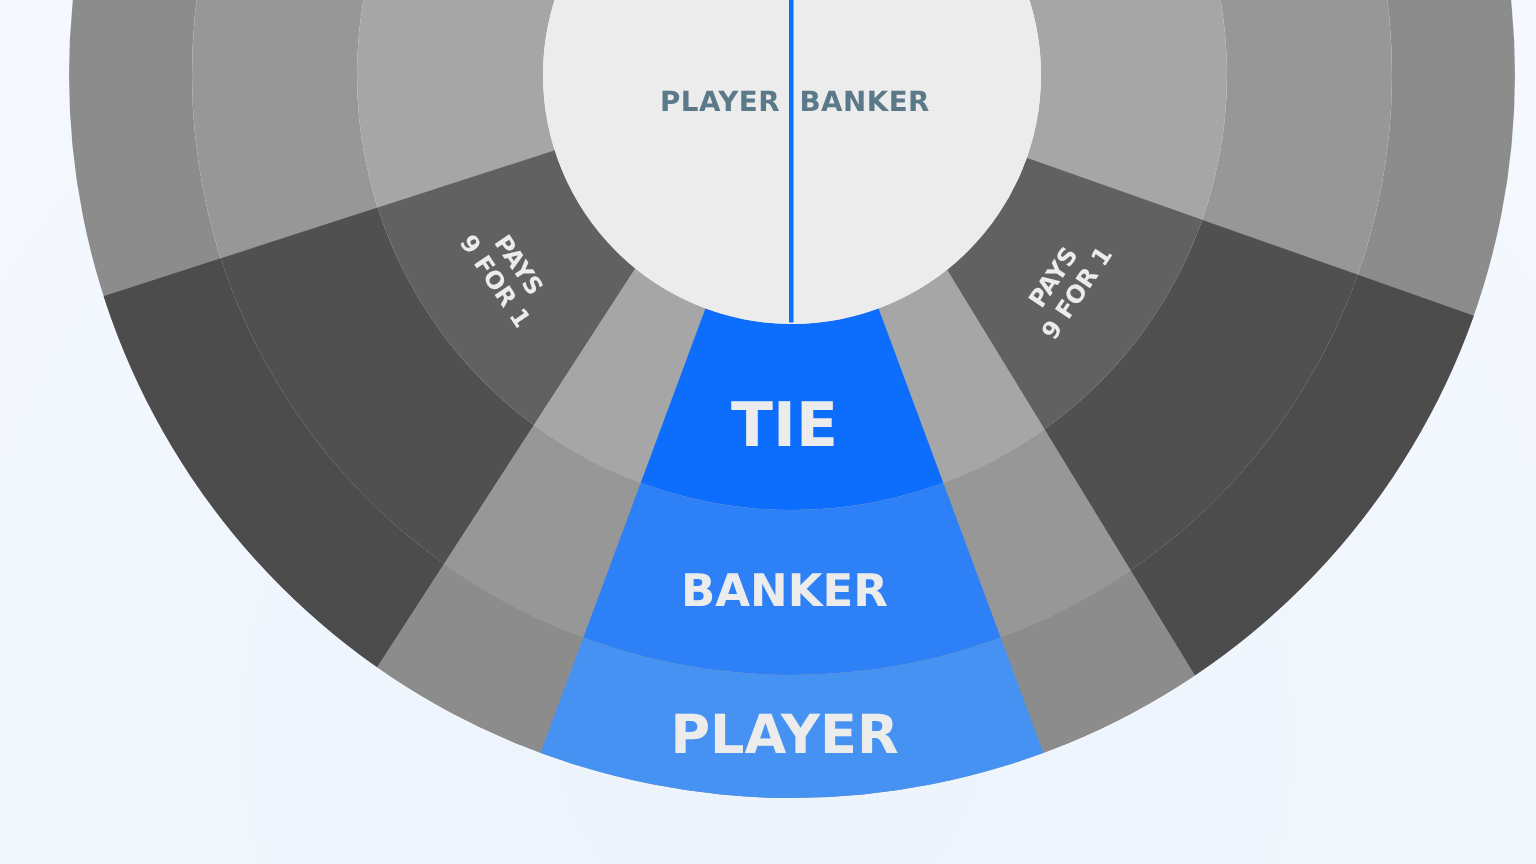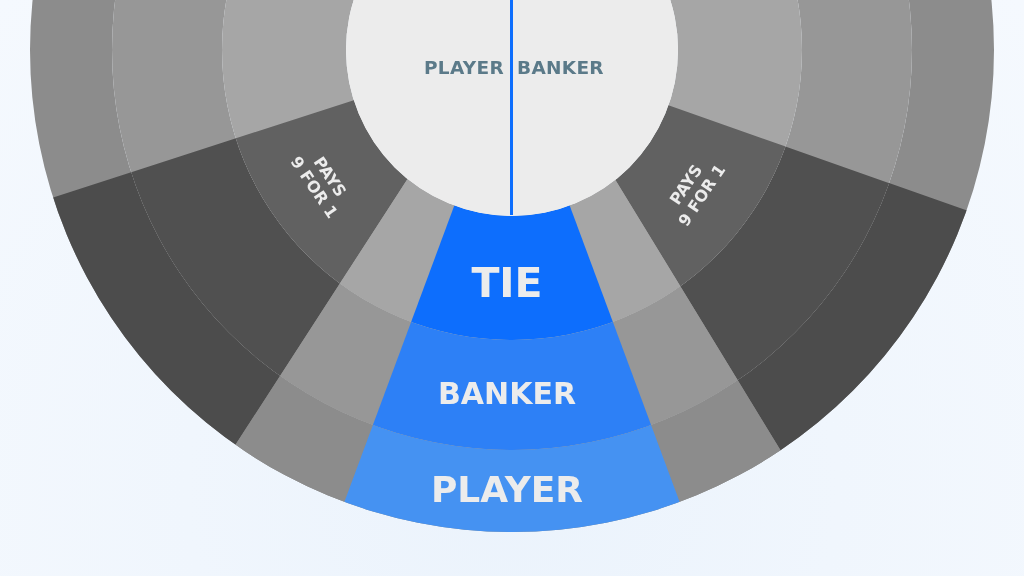--- a/index.html
+++ b/index.html
@@ -8,21 +8,21 @@
       width: 1024px;
       height: 576px;
       overflow: hidden;
       font-family: "DejaVu Sans", "Liberation Sans", sans-serif;
     }
     body {
       background: radial-gradient(ellipse at 50% 85%, #ebf3fc 0%, #f0f6fd 45%, #f5f9fe 100%);
     }
     #stage {
       position: absolute;
-      left: 0; top: 0;
+      left: 16px; top: 0;
       width: 988px; height: 576px;
     }
     svg { display: block; }
     .lbl {
       font-family: "DejaVu Sans", "Liberation Sans", sans-serif;
       font-weight: bold;
       fill: #ececec;
     }
     .center-lbl {
       font-family: "DejaVu Sans", "Liberation Sans", sans-serif;

